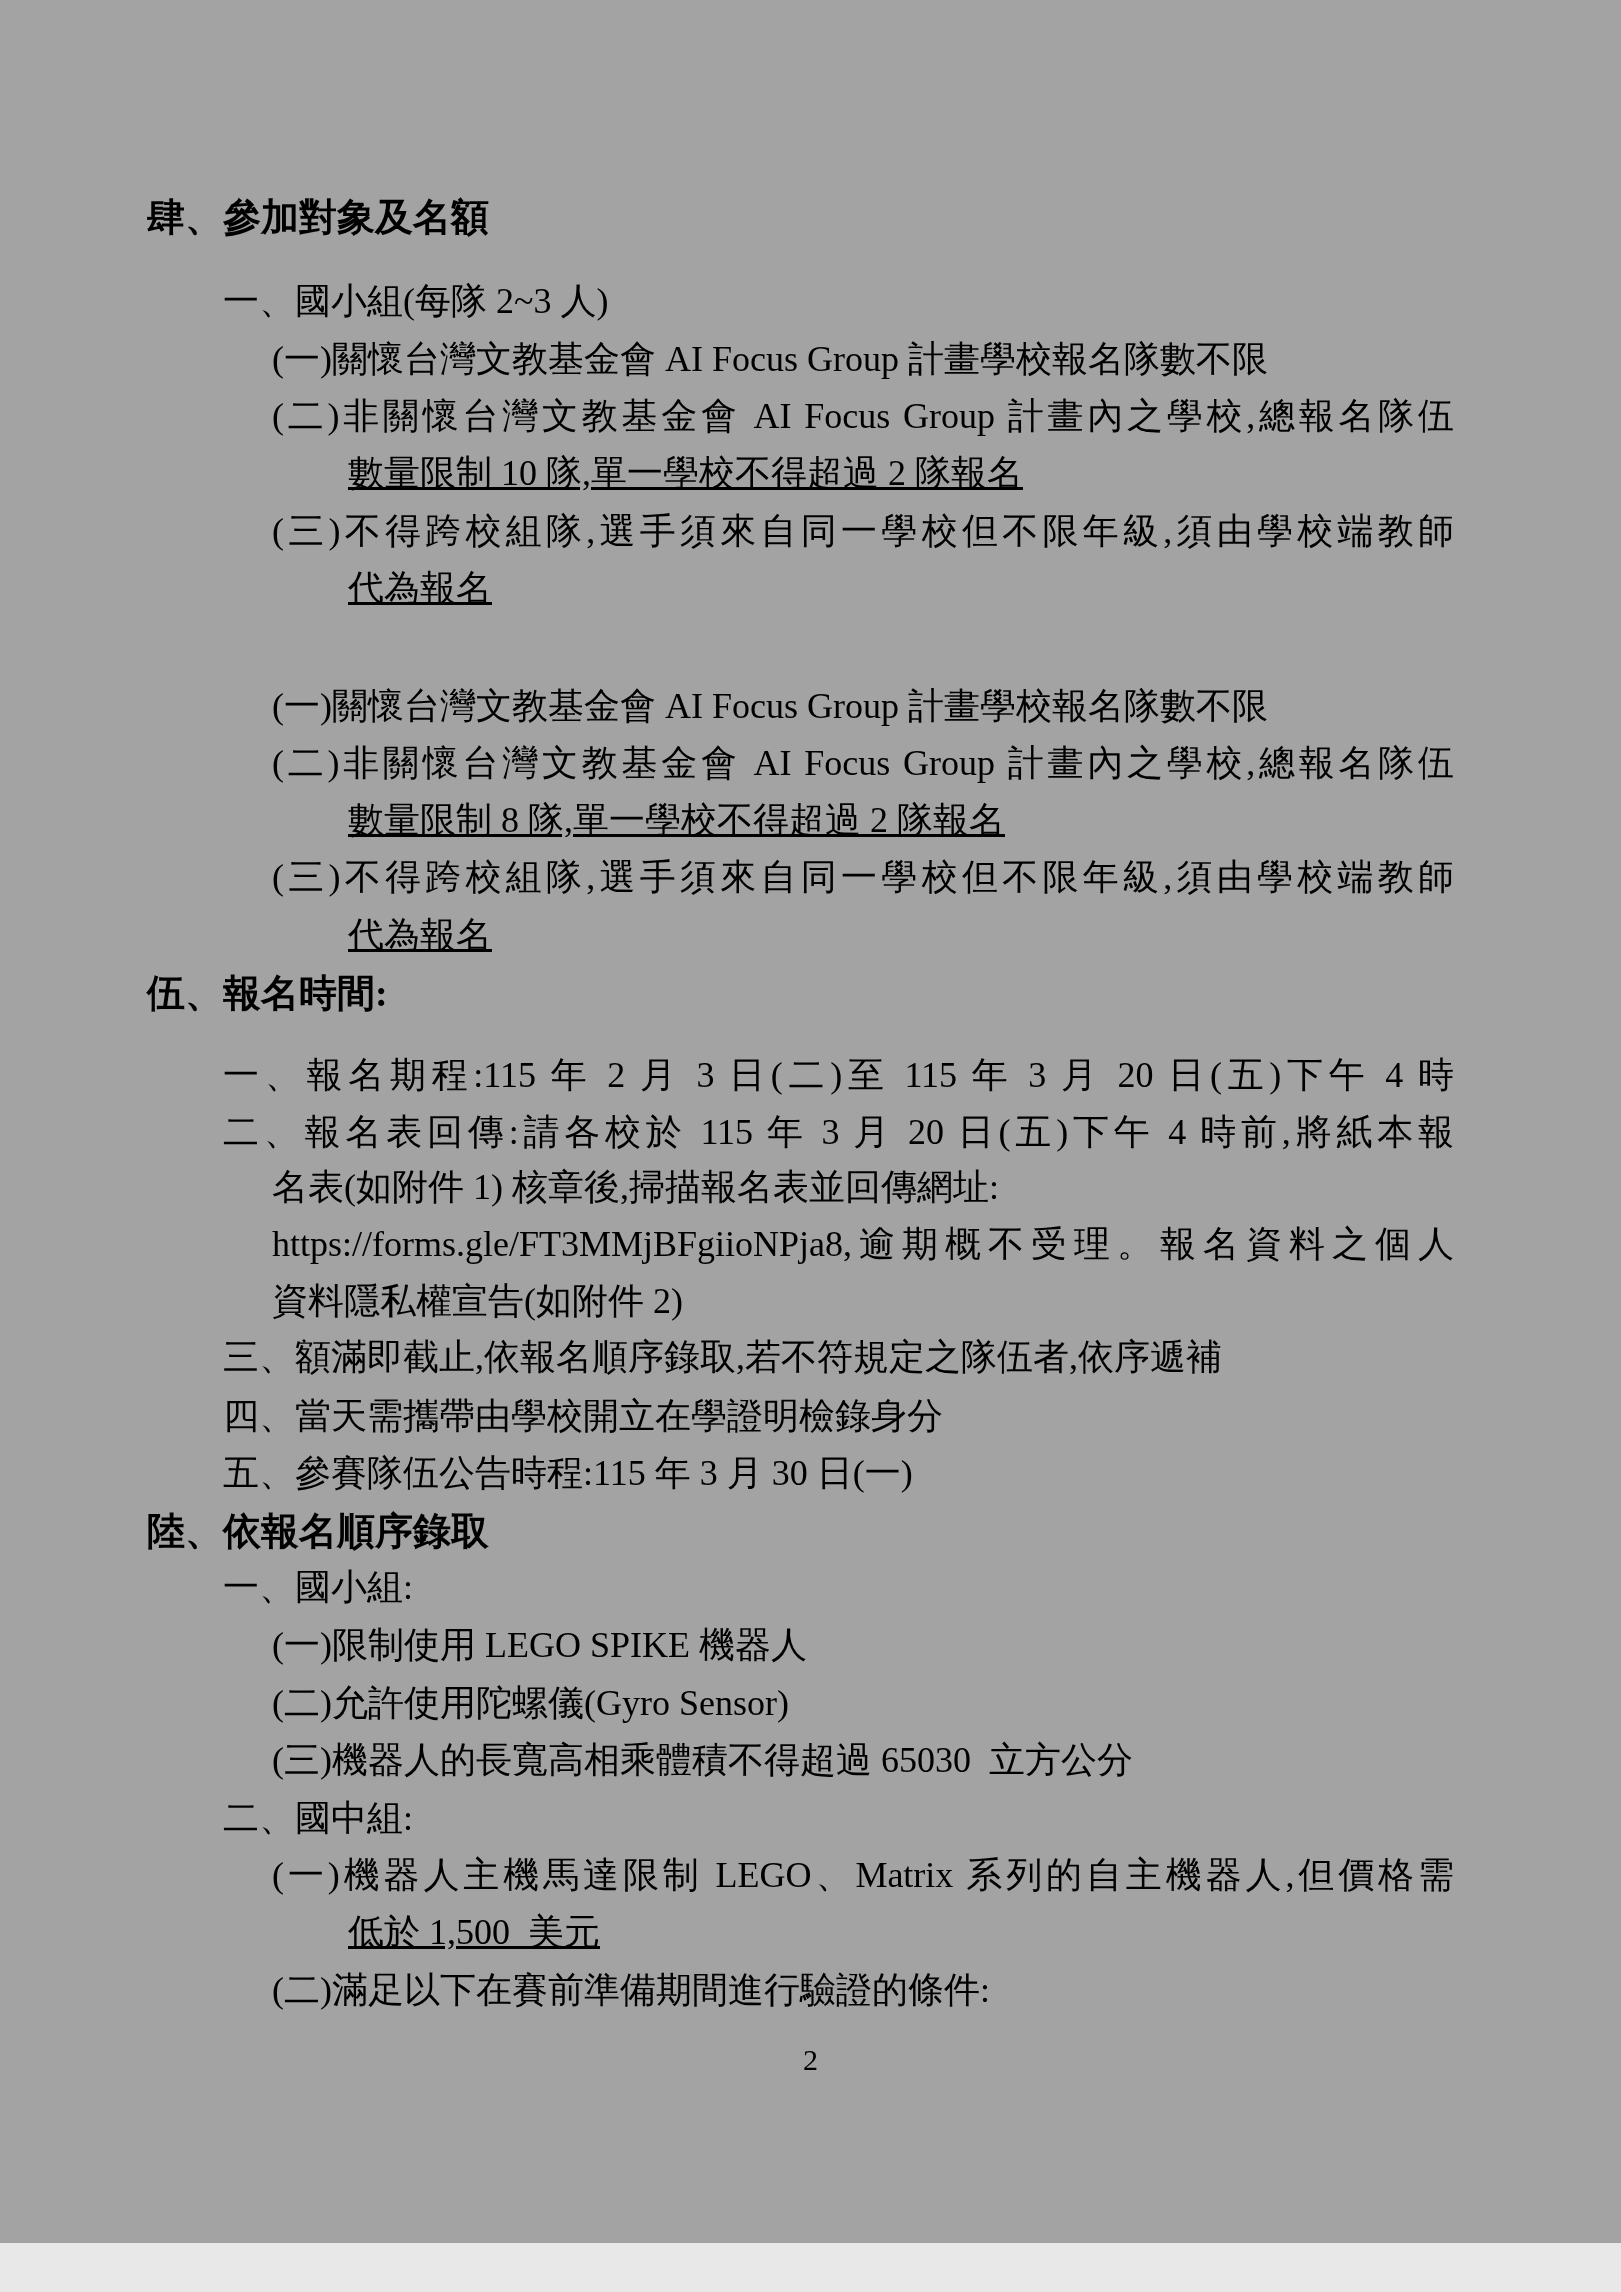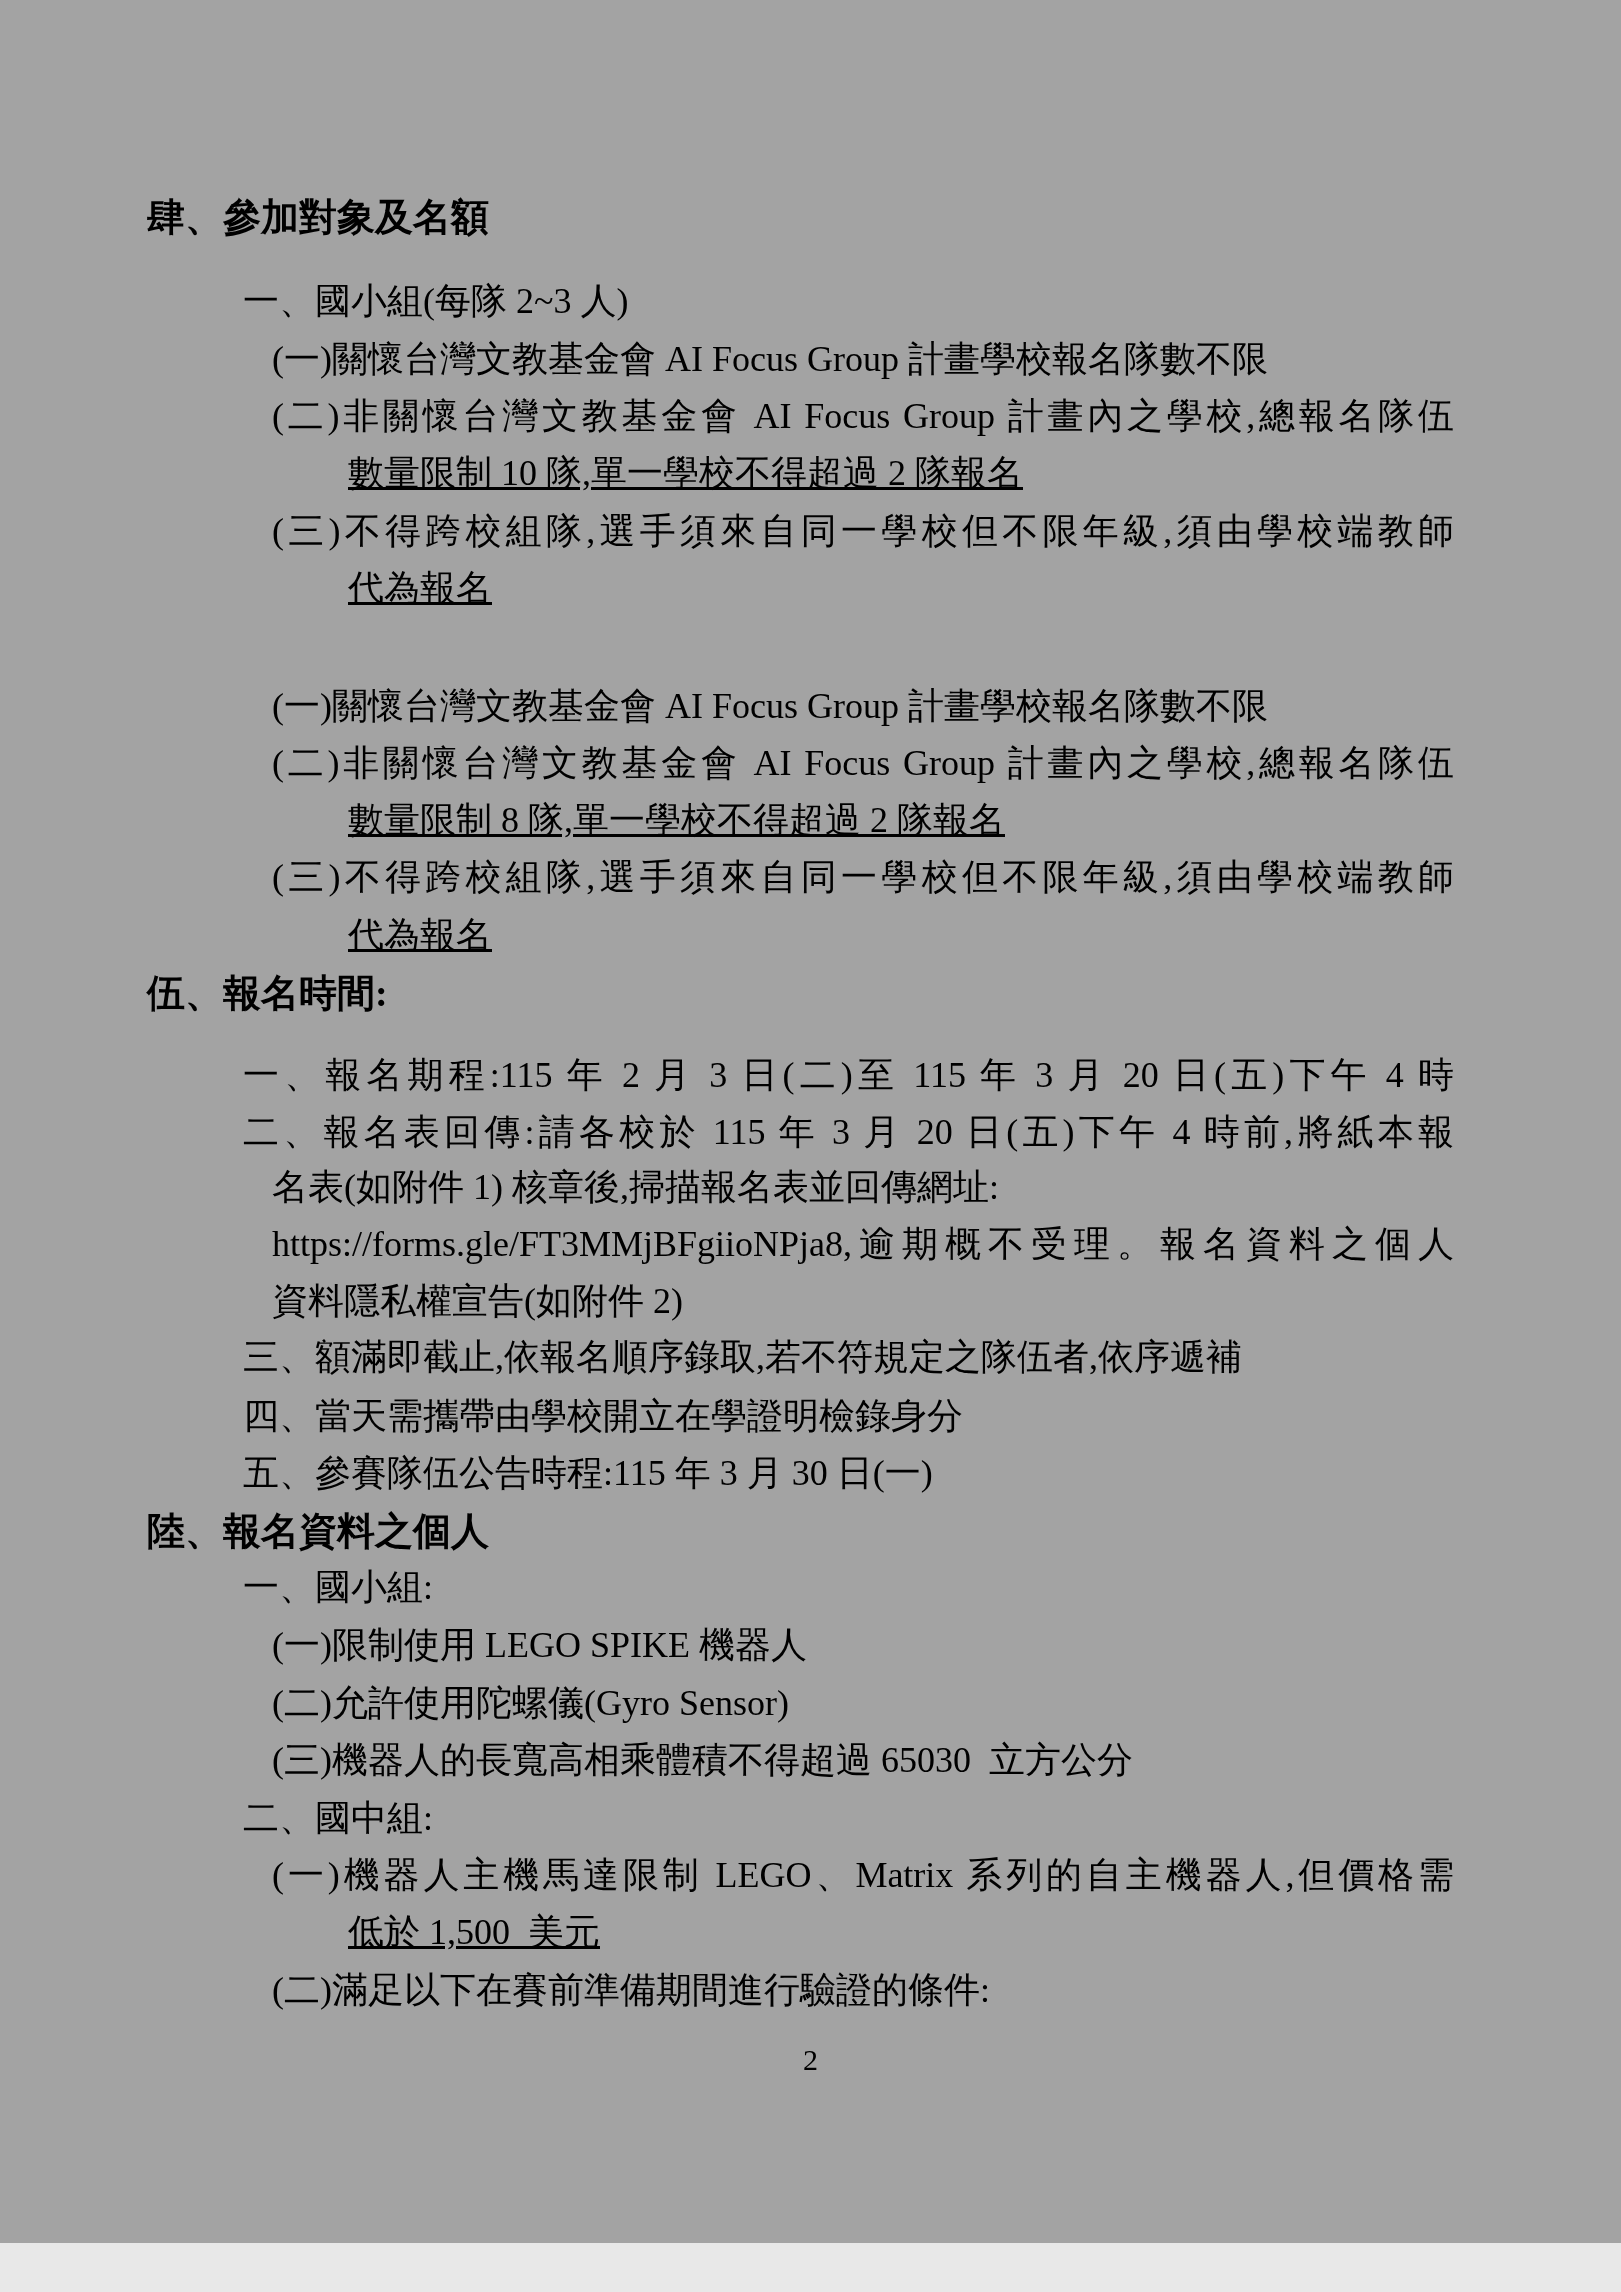--- a/index.html
+++ b/index.html
@@ -18,21 +18,21 @@
     line-height: 45px;
     white-space: pre;
     color: #000000;
   }
   .heading {
     left: 147px;
     font-weight: bold;
     font-size: 38px;
     line-height: 47px;
   }
-  .lv1 { left: 223px; margin-left: 20px; }
+  .lv1 { left: 223px; }
   .lv2 { left: 272px; text-align: center; }
   .ca  { left: 348px; text-decoration: underline; }   
   .cb  { left: 272px; }   
   .stretch {
     right: 167px;
     white-space: normal;
     text-align: justify;
     text-align-last: justify;
     text-justify: inter-character;
   }
@@ -71,21 +71,21 @@
   <div class="line heading" style="top:970px">伍、報名時間:</div>
   <div class="line lv1 stretch" style="top:1053px">一、報名期程:115 年 2 月 3 日(二)至 115 年 3 月 20 日(五)下午 4 時</div>
   <div class="line lv1 stretch" style="top:1110px">二、報名表回傳:請各校於 115 年 3 月 20 日(五)下午 4 時前,將紙本報</div>
   <div class="line cb" style="top:1165px">名表(如附件 1) 核章後,掃描報名表並回傳網址:</div>
   <div class="line cb stretch" style="top:1222px"><span class="link">https://forms.gle/FT3MMjBFgiioNPja8</span><span>,逾期概不受理。報名資料之個人</span></div>
   <div class="line cb" style="top:1279px">資料隱私權宣告(如附件 2)</div>
   <div class="line lv1" style="top:1335px">三、額滿即截止,依報名順序錄取,若不符規定之隊伍者,依序遞補</div>
   <div class="line lv1" style="top:1394px">四、當天需攜帶由學校開立在學證明檢錄身分</div>
   <div class="line lv1" style="top:1451px">五、參賽隊伍公告時程:115 年 3 月 30 日(一)</div>
 
-  <div class="line heading" style="top:1508px">陸、報名資料之個人</div>
+  <div class="line heading" style="top:1508px">陸、依報名順序錄取</div>
   <div class="line lv1" style="top:1565px">一、國小組:</div>
   <div class="line lv2" style="top:1623px">(一)限制使用 LEGO SPIKE 機器人</div>
   <div class="line lv2" style="top:1681px">(二)允許使用陀螺儀(Gyro Sensor)</div>
   <div class="line lv2" style="top:1738px">(三)機器人的長寬高相乘體積不得超過 65030  立方公分</div>
   <div class="line lv1" style="top:1796px">二、國中組:</div>
   <div class="line lv2 stretch" style="top:1853px">(一)機器人主機馬達限制 LEGO、Matrix 系列的自主機器人,但價格需</div>
   <div class="line ca" style="top:1910px">低於 1,500  美元</div>
   <div class="line lv2" style="top:1968px">(二)滿足以下在賽前準備期間進行驗證的條件:</div>
 
   <div class="pagenum">2</div>

